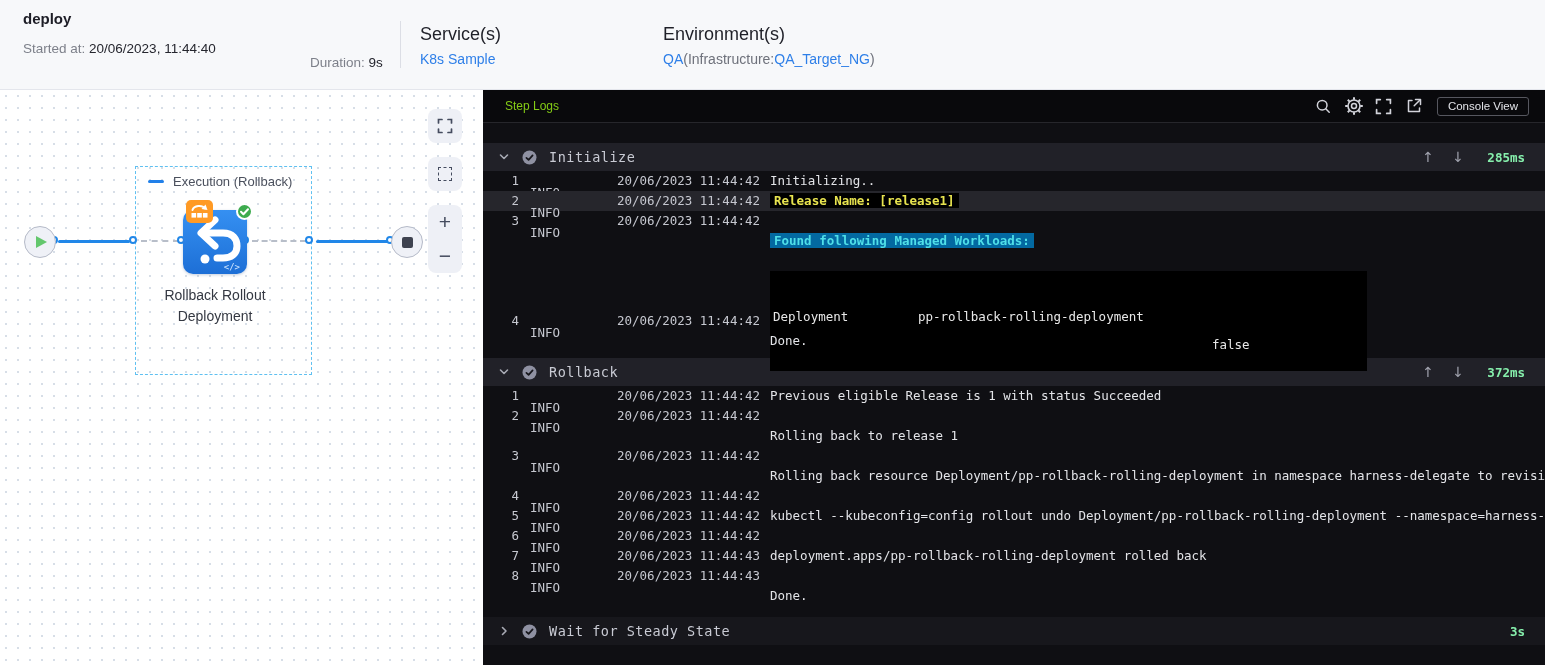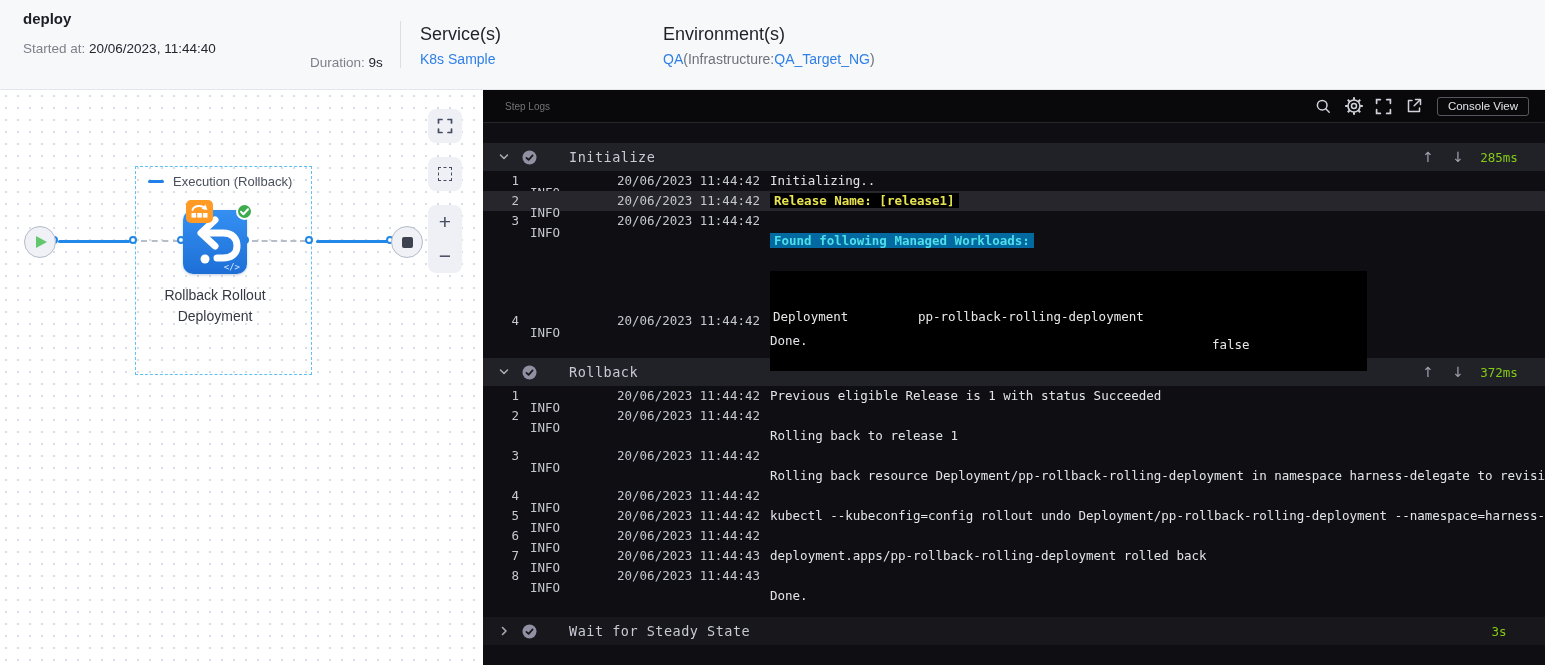--- a/index.html
+++ b/index.html
@@ -60,41 +60,41 @@
   .marquee-box { width:14px; height:14px; border:1.5px dashed #454c5f; }
   .zoom-panel { position:absolute; left:428px; top:115px; width:34px; height:68px; background:#eef0f6;
                 border-radius:8px; display:flex; flex-direction:column; }
   .zoom-btn { flex:1; display:flex; align-items:center; justify-content:center; font-size:21px;
               color:#454c5f; cursor:pointer; font-weight:300; }
 
   
   .console { position:relative; flex:1; height:575px; background:#0f0f13; overflow:hidden; }
   .console-topbar { display:flex; align-items:center; height:33px; background:#09090c;
                     border-bottom:1px solid #26262b; padding:0 16px 0 22px; }
-  .console-title { font-size:10px; color:#737373; }
+  .console-title { font-size:12px; color:#84cc16; }
   .topbar-spacer { flex:1; }
   .tb-icon { width:30px; height:22px; display:flex; align-items:center; justify-content:center; cursor:pointer; }
   .console-view-btn { margin-left:8px; padding:2px 10px 3px; border:1px solid #56575f; border-radius:3px;
                       background:transparent; color:#e2e3e8; font-size:11.5px; cursor:pointer;
                       font-family:"Liberation Sans", sans-serif; }
 
   .log-body { padding-top:20px; font-family:"DejaVu Sans Mono", monospace; }
   .log-section { }
   .log-section + .log-section { margin-top:7px; }
   .log-section.collapsed { margin-top:11px; }
   .section-header { display:flex; align-items:center; height:28px; background:#212128;
                     padding:0 20px 0 10px; cursor:pointer; }
   .log-section.collapsed .section-header { background:#17171c; }
   .chevron { width:22px; display:flex; justify-content:center; }
   .sec-check { width:20px; display:flex; justify-content:center; margin-left:4px; }
-  .sec-title { margin-left:30px; font-size:13.5px; color:#c9cbd4; letter-spacing:.5px; }
+  .sec-title { margin-left:10px; font-size:13.5px; color:#c9cbd4; letter-spacing:.5px; }
   .sec-spacer { flex:1; }
   .sec-arrow { width:30px; text-align:center; color:#a0a2ad; font-size:14px; cursor:pointer;
                font-family:"DejaVu Sans", sans-serif; }
-  .sec-duration { min-width:52px; text-align:center; color:#84cc16; font-size:12.5px; }
+  .sec-duration { min-width:52px; text-align:right; color:#86efac; font-size:12.5px;font-weight:bold; }
 
   .log-row { position:relative; height:20px; line-height:20px; font-size:12.5px; color:#c6c8d0; }
   .log-row.highlight { background:#26262c; }
   .col-num { position:absolute; left:0; width:36px; text-align:right; }
   .col-level { position:absolute; left:47px;margin-top:12px; }
   .col-time { position:absolute; left:102px;margin-left:32px; }
   .col-msg { position:absolute; left:287px; right:0; overflow:hidden; white-space:pre; color:#e3e4e8; }
   .seg-plain { }
   .seg-yellow { background:#000; color:#e8e44f; font-weight:bold; padding:0 4px; }
   .seg-cyan { background:#0369a1; color:#4fdfe8; font-weight:bold; padding:0 4px; }

